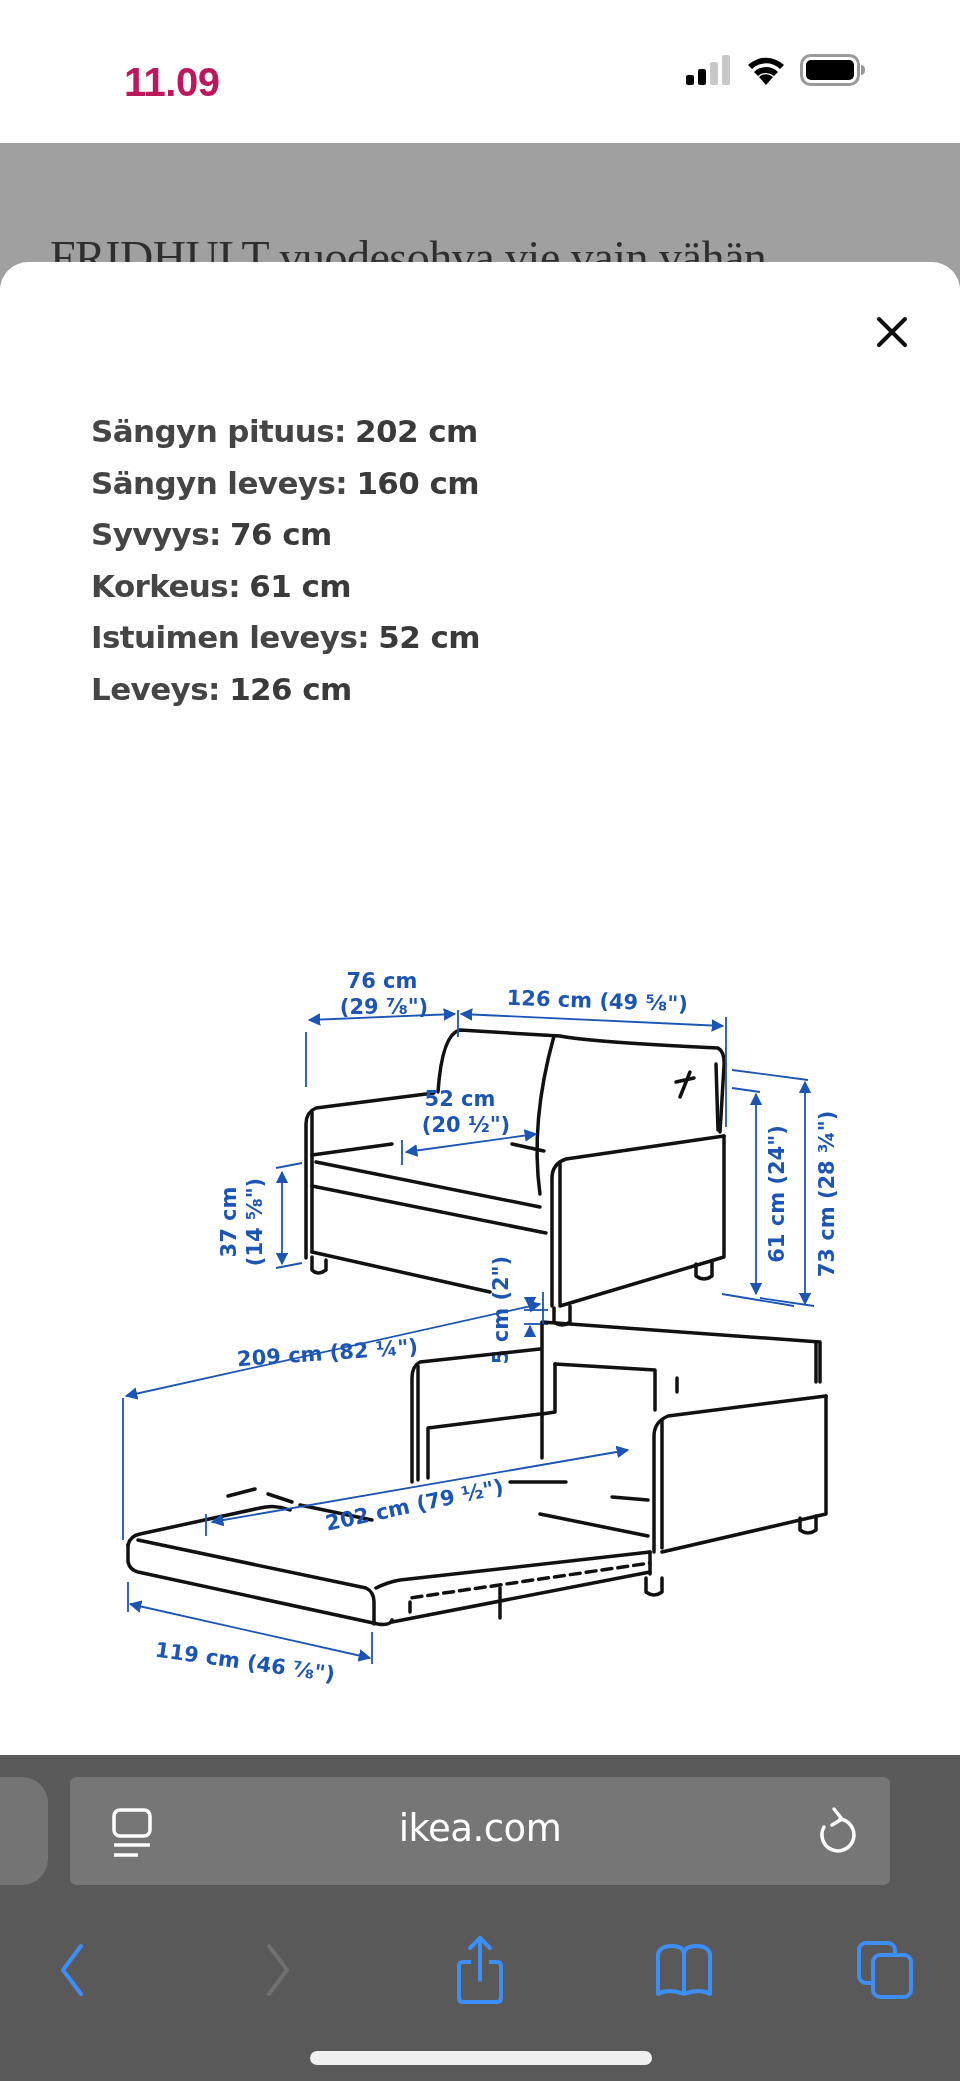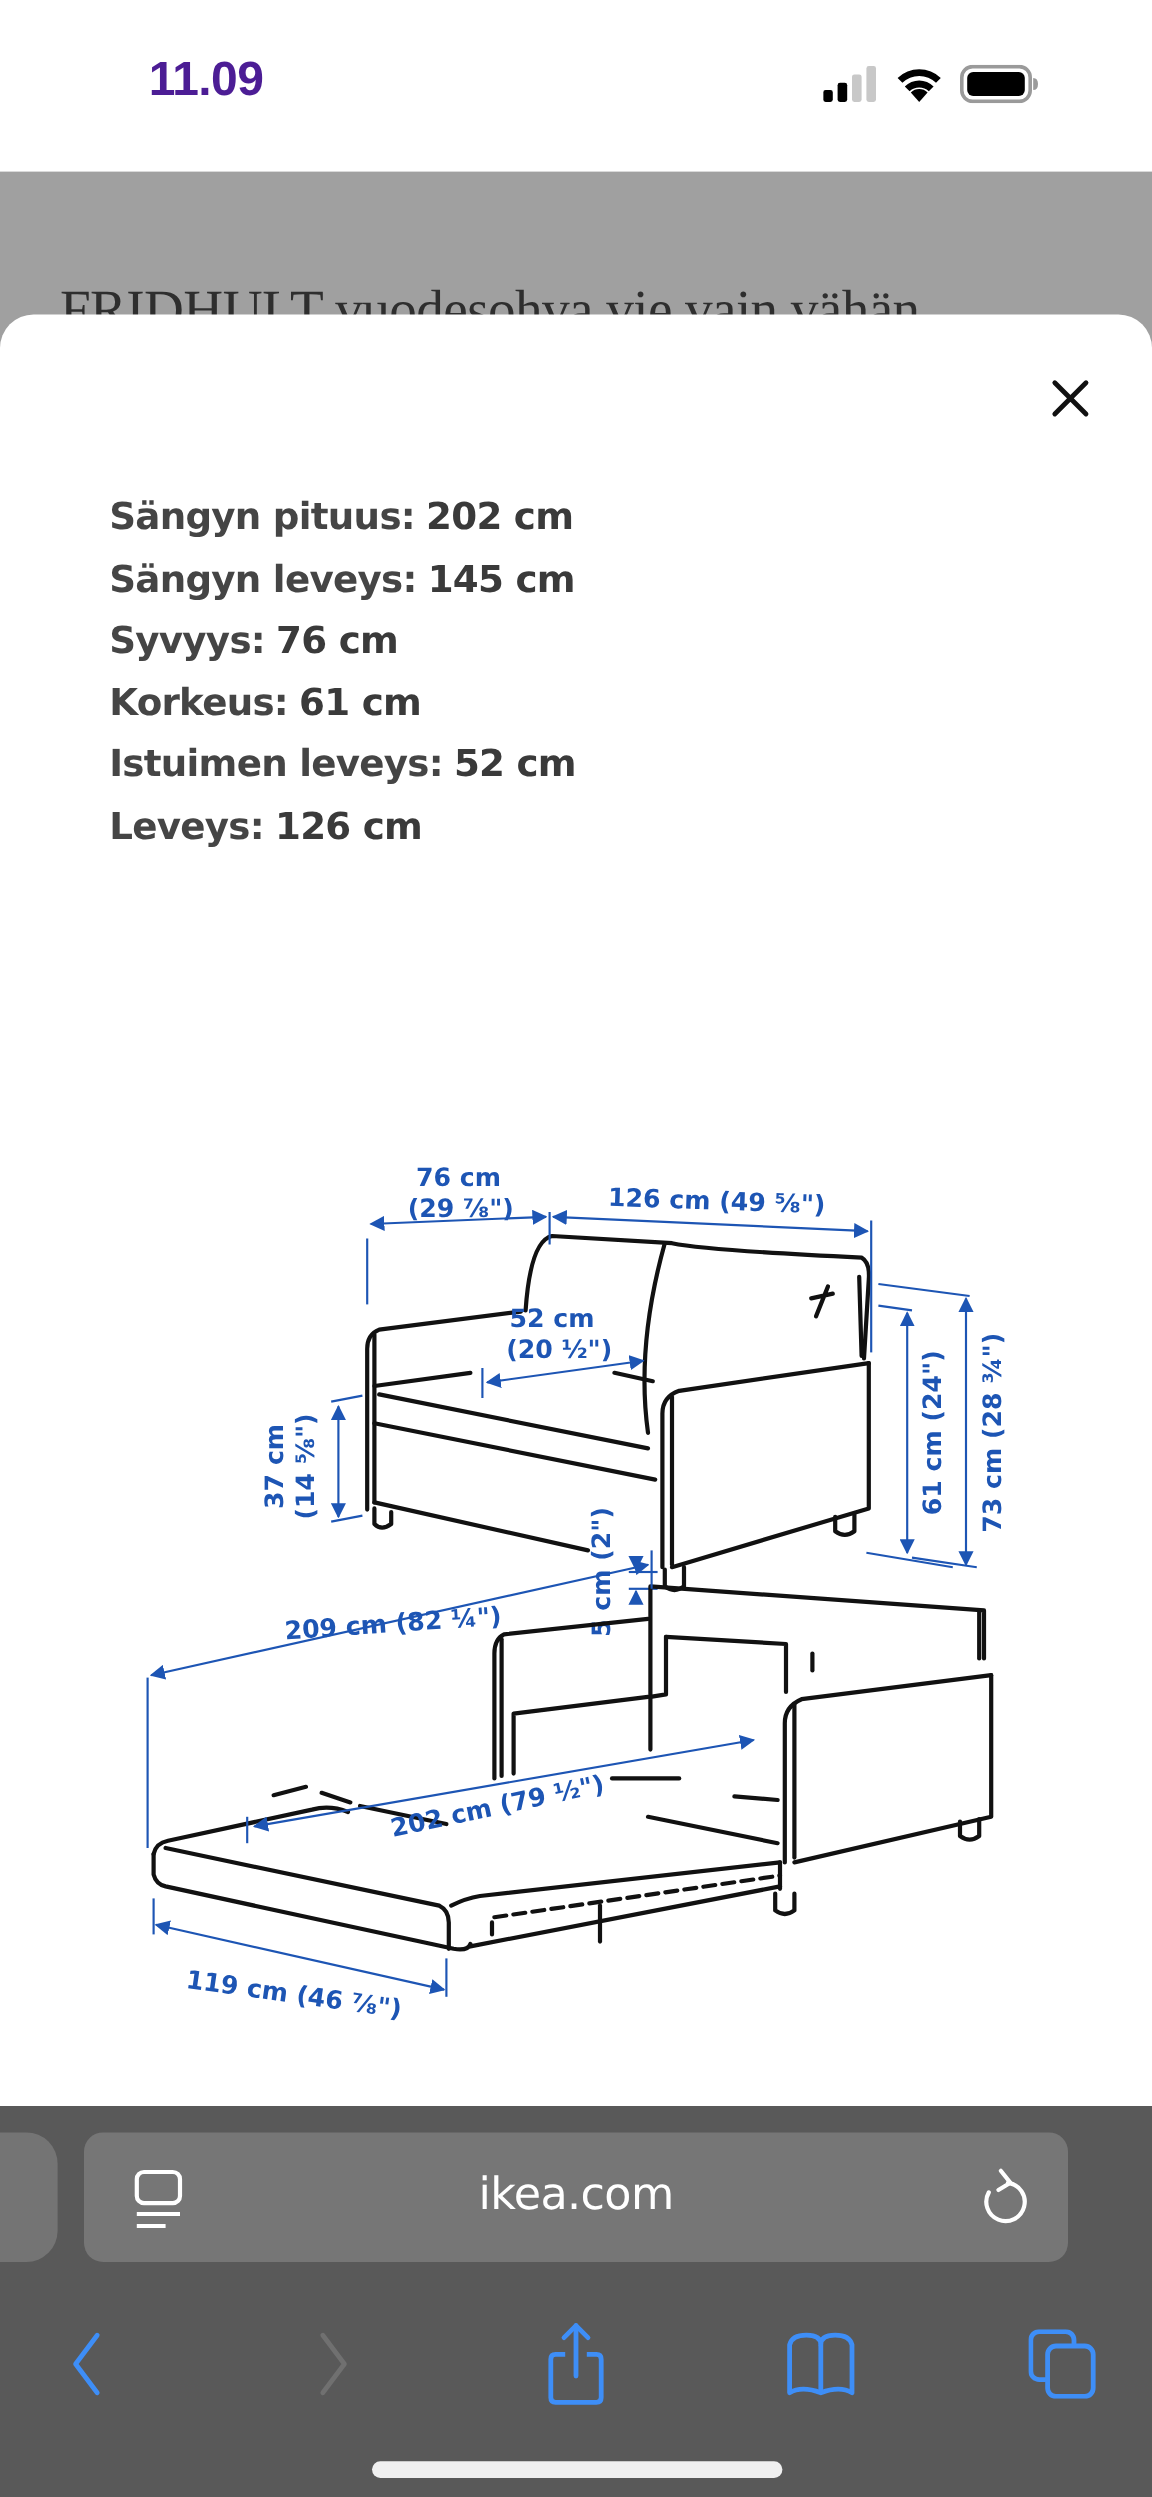--- a/index.html
+++ b/index.html
@@ -1,39 +1,39 @@
 <!DOCTYPE html>
 <html><head>
   <meta charset="utf-8">
   <style>
     * { box-sizing: border-box; margin: 0; padding: 0; }
     html, body { width: 960px; height: 2081px; overflow: hidden; background: #ffffff; }
     body { position: relative; font-family: "DejaVu Sans", sans-serif; }
 
     .status-bar { position: absolute; left: 0; top: 0; width: 960px; height: 143px; background: #ffffff; }
-    .status-time { position: absolute; left: 124px; top: 44px; font-family: "Liberation Sans", sans-serif; font-weight: 700; font-size: 40px; color: #4c1d95; letter-spacing: -0.5px; }
+    .status-time { position: absolute; left: 124px; top: 60px; font-family: "Liberation Sans", sans-serif; font-weight: 700; font-size: 40px; color: #be185d; letter-spacing: -0.5px; }
     .status-icons { position: absolute; left: 686px; top: 52px; height: 36px; display: flex; align-items: center; gap: 14px; }
 
     .backdrop { position: absolute; left: 0; top: 143px; width: 960px; height: 1612px; background: #a0a0a0; overflow: hidden; }
     .backdrop-title { position: absolute; left: 50px; top: 88px; font-family: Liberation Serif, serif; font-size: 46px; color: #2e2e2e; white-space: nowrap; letter-spacing: -0.5px; }
 
     .modal { position: absolute; left: 0; top: 262px; width: 960px; height: 1493px; background: #ffffff; border-radius: 28px 28px 0 0; overflow: hidden; }
     .close-btn { position: absolute; left: 866px; top: 44px; width: 52px; height: 52px; display: flex; align-items: center; justify-content: center; cursor: pointer; }
 
     .specs { position: absolute; left: 59px; top: 144px; }
     .spec-row { font-family: "DejaVu Sans", sans-serif; font-size: 31px; line-height: 51.5px; color: #3a3a3a; white-space: nowrap; letter-spacing: -0.6px; }
     .spec-label { font-weight: 700; color: #454545; margin-left: 32px; }
     .spec-value { font-weight: 700; }
 
     .diagram { position: absolute; left: 0; top: 660px; width: 960px; height: 840px; }
     .dim { font-family: "DejaVu Sans", sans-serif; font-weight: 700; fill: #1d55b4; font-size: 21px; }
 
     .toolbar { position: absolute; left: 0; top: 1755px; width: 960px; height: 326px; background: #595959; }
     .tab-peek { position: absolute; left: -30px; top: 22px; width: 78px; height: 108px; background: #747474; border-radius: 26px; }
-    .url-bar { position: absolute; left: 70px; top: 22px; width: 820px; height: 108px; background: #767676; border-radius: 16px; }
+    .url-bar { position: absolute; left: 70px; top: 22px; width: 820px; height: 108px; background: #767676; border-radius: 6px; }
     .url-text { position: absolute; left: 0; right: 0; top: 30px; text-align: center; font-family: "DejaVu Sans", sans-serif; font-size: 37px; color: #ffffff; letter-spacing: -0.5px; }
     .url-left-icon { position: absolute; left: 40px; top: 30px; width: 44px; height: 52px; }
     .url-reload-icon { position: absolute; left: 740px; top: 28px; width: 50px; height: 56px; cursor: pointer; }
 
     .nav-row { position: absolute; left: 0; top: 160px; width: 960px; height: 110px; }
     .nav-btn { position: absolute; top: 0; width: 80px; height: 110px; display: flex; align-items: center; justify-content: center; }
     .home-indicator { position: absolute; left: 310px; top: 296px; width: 342px; height: 14px; background: #f0f0f0; border-radius: 7px; }
   </style>
 </head>
 <body>
@@ -66,21 +66,21 @@
 
 <div class="modal">
   <div class="close-btn">
     <svg width="32" height="32" viewBox="0 0 32 32">
       <path d="M3 3 L29 29 M29 3 L3 29" stroke="#111" stroke-width="4" stroke-linecap="round"></path>
     </svg>
   </div>
 
   <div class="specs">
     <div class="spec-row"><span class="spec-label">Sängyn pituus:</span> <span class="spec-value">202 cm</span></div>
-    <div class="spec-row"><span class="spec-label">Sängyn leveys:</span> <span class="spec-value">145 cm</span></div>
+    <div class="spec-row"><span class="spec-label">Sängyn leveys:</span> <span class="spec-value">160 cm</span></div>
     <div class="spec-row"><span class="spec-label">Syvyys:</span> <span class="spec-value">76 cm</span></div>
     <div class="spec-row"><span class="spec-label">Korkeus:</span> <span class="spec-value">61 cm</span></div>
     <div class="spec-row"><span class="spec-label">Istuimen leveys:</span> <span class="spec-value">52 cm</span></div>
     <div class="spec-row"><span class="spec-label">Leveys:</span> <span class="spec-value">126 cm</span></div>
   </div>
 
   <svg class="diagram" viewBox="0 0 960 840" width="960" height="840">
     <defs>
       <marker id="arr" viewBox="0 0 10 10" refX="9" refY="5" markerWidth="7" markerHeight="7" orient="auto-start-reverse">
         <path d="M0 0 L10 5 L0 10 Z" fill="#1d55b4"></path>

